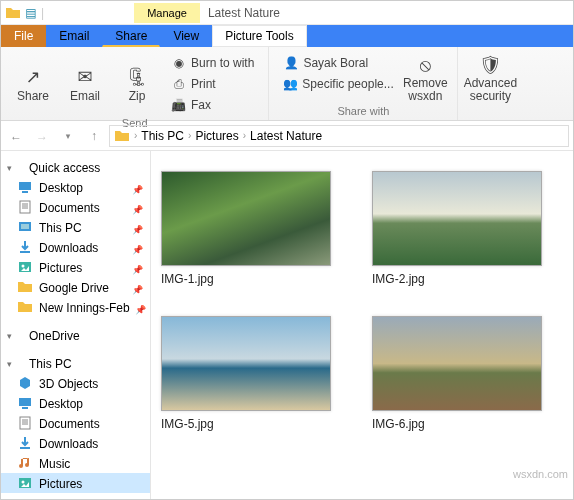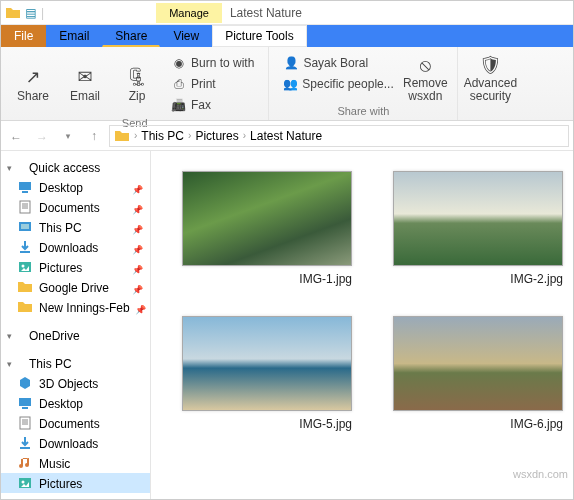--- a/index.html
+++ b/index.html
@@ -30,39 +30,39 @@
 .body{flex:1;display:flex;overflow:hidden}
 .nav{width:150px;border-right:1px solid #e5e5e5;overflow-y:auto;padding:8px 0}
 .nav-item{display:flex;align-items:flex-end;gap:6px;padding:2px 6px 2px 16px;cursor:pointer;white-space:nowrap}
 .nav-item.sel{background:#cde8ff}
 .nav-item .ico{width:16px;height:16px;flex:none}
 .nav-item .pin{margin-left:auto;color:#bbb;font-size:9px}
 .nav-head{display:flex;align-items:center;gap:6px;padding:2px 6px;cursor:pointer;font-weight:400}
 .nav-head .chev{width:10px;color:#777;font-size:9px}
 .nav-sep{height:10px}
 .content{flex:1;overflow:auto;padding:20px 10px;display:grid;grid-template-columns:repeat(2,1fr);gap:30px 20px;align-content:start}
-.thumb{display:flex;flex-direction:column;align-items:flex-end;gap:6px}
+.thumb{display:flex;flex-direction:column;align-items:flex-start;gap:6px}
 .thumb .img{width:170px;height:95px;border:1px solid #aaa;box-shadow:0 0 3px rgba(0,0,0,.15)}
 .thumb .cap{font-size:12px;color:#222}
 svg{display:block}
 </style>
 </head>
 <body>
 
 <div class="titlebar">
   <div class="ql">
     <span class="ico">
         <svg viewBox="0 0 16 16">
           <path fill="#f4c042" d="M1 3h5l2 2h7v8H1z"></path>
         </svg>
       </span>
     <span class="ico" style="color:#28a">▤</span>
     <span style="color:#ccc">|</span>
   </div>
-  <div class="ctx-wrap" style="margin-left:108px">
+  <div class="ctx-wrap" style="margin-left:86px">
     <div class="tab ctx-hdr">Manage</div>
   </div>
   <div class="title-right">Latest Nature</div>
 </div>
 
 <div class="tabbar">
   <div class="tab file">File</div>
   <div class="tab">Email</div>
   <div class="tab" style="border-bottom:2px solid #f4c042">Share</div>
   <div class="tab">View</div>

